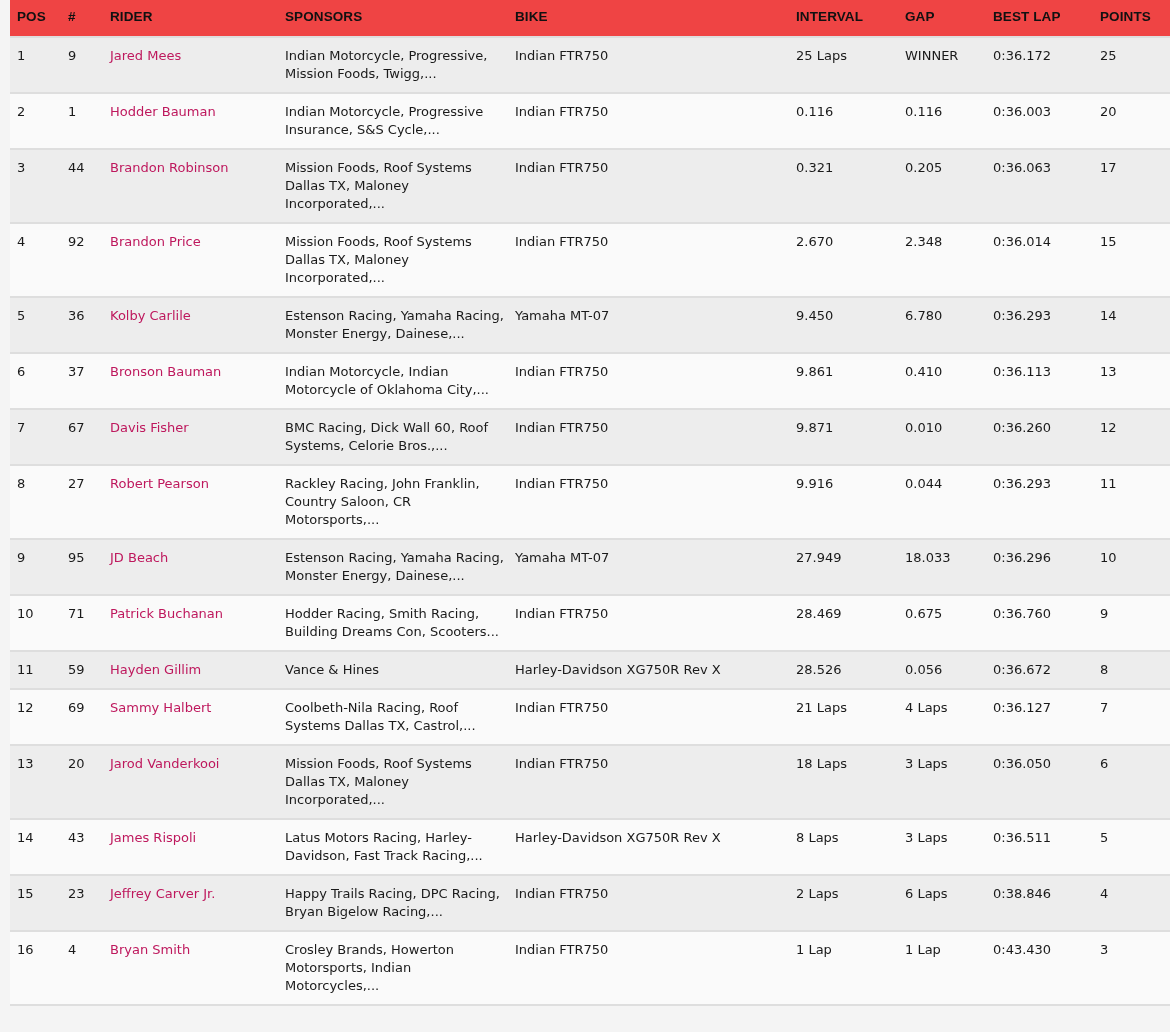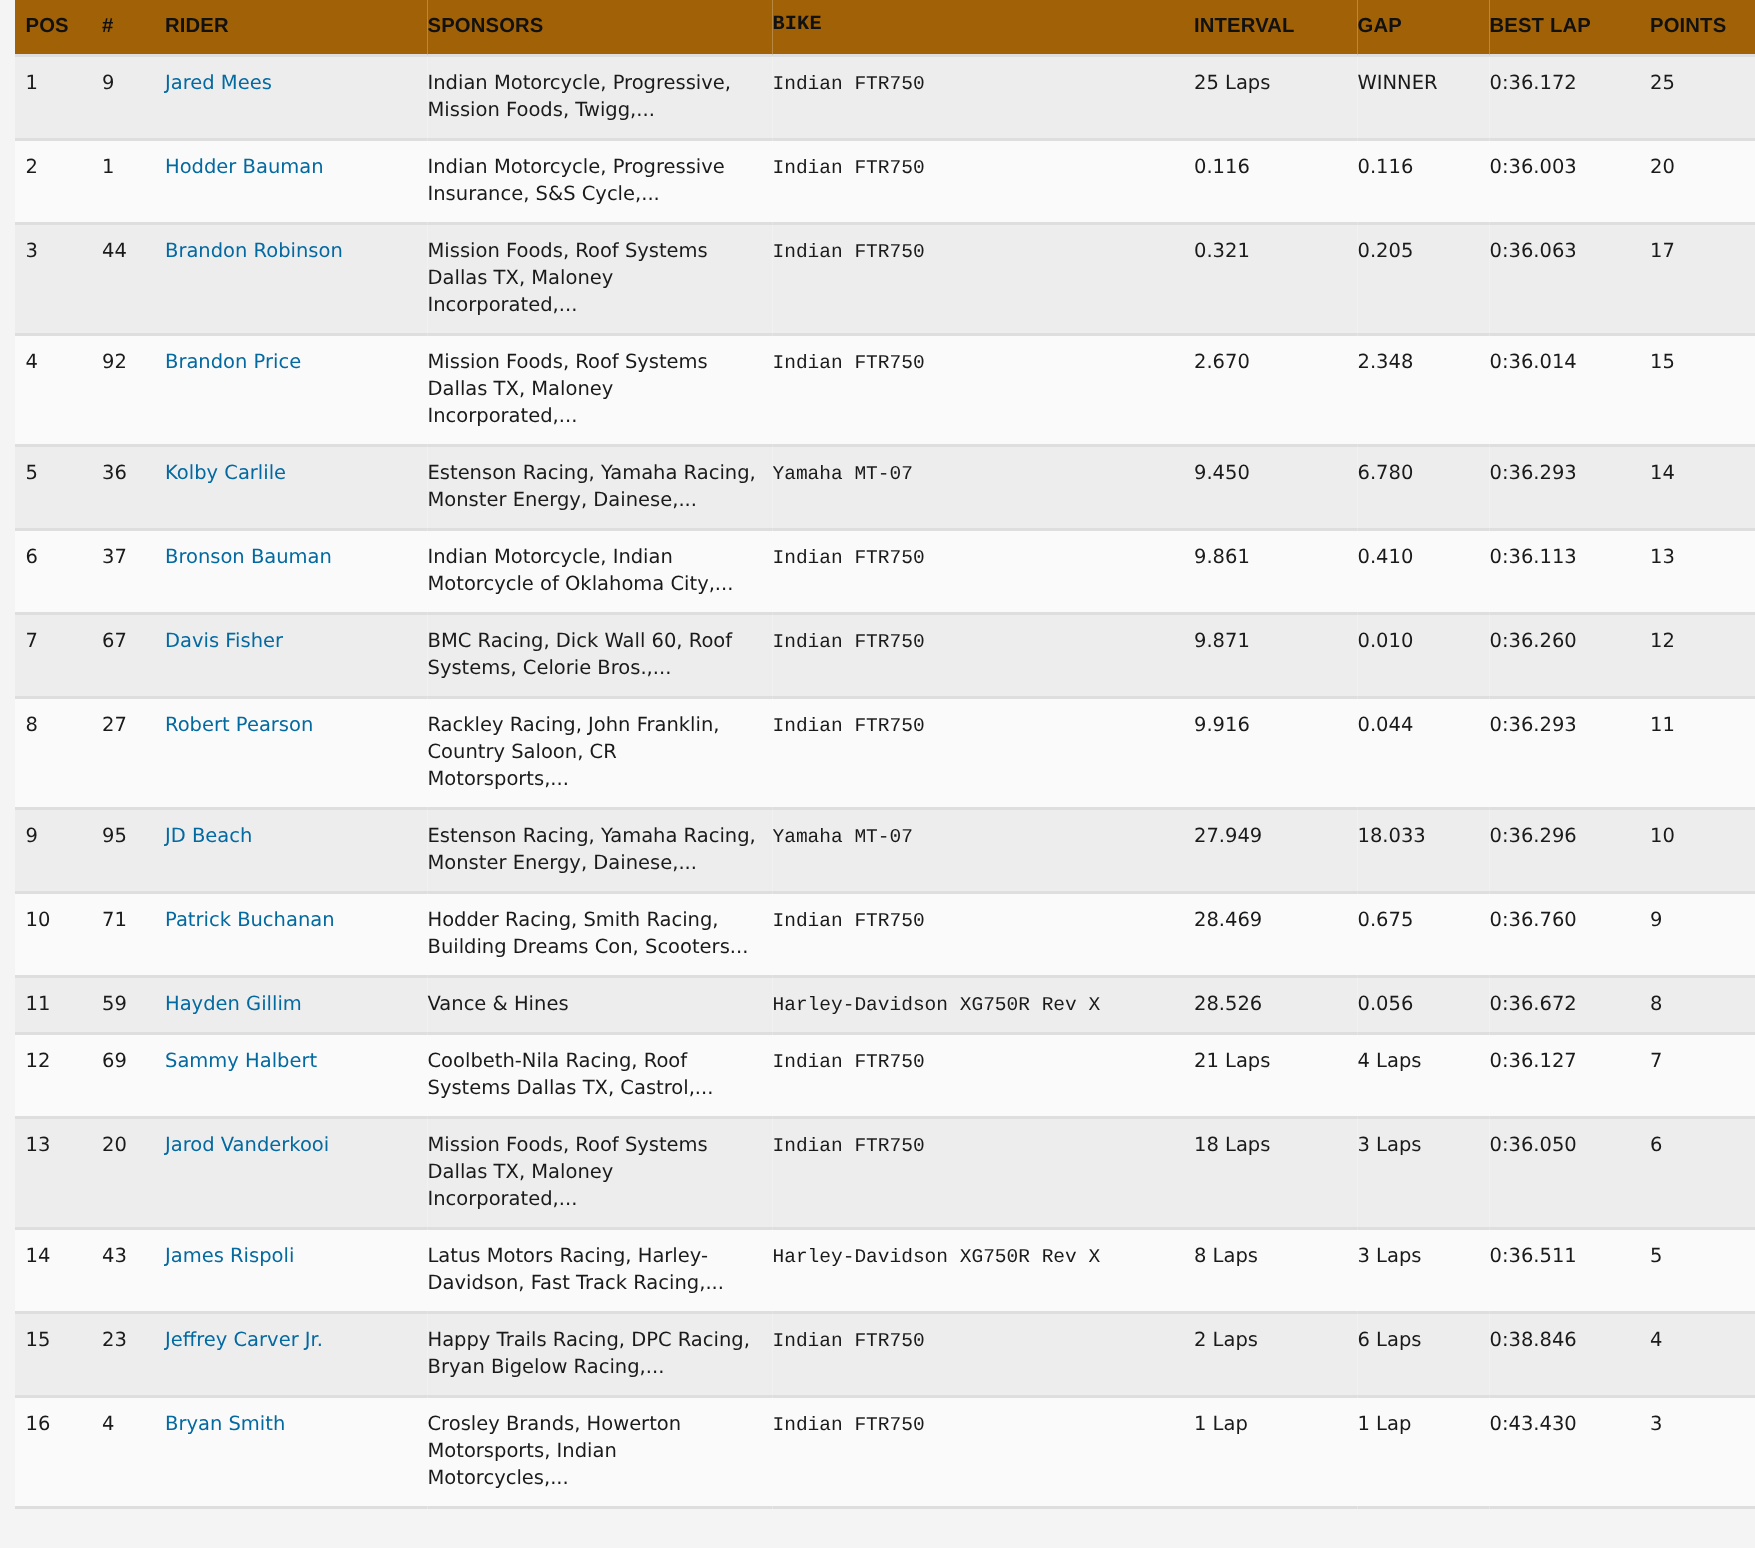--- a/index.html
+++ b/index.html
@@ -29,44 +29,44 @@
       line-height: 18px;
     }
     thead th {
       font-family: "Liberation Sans", sans-serif;
       font-weight: 900;
       font-size: 13.5px;
       letter-spacing: 0.1px;
       text-align: left;
       padding: 8px 0 10px 0;
       height: 16px;
-      background: #a16207;
+      background: #ef4444;
       border-bottom: 2px solid #dedede;
       color: #111;
     }
     tbody td {
       vertical-align: top;
       padding: 9px 0 9px 0;
       border-bottom: 2px solid #dedede;
       color: #1a1a1a;
       font-size: 13px;
     }
     tbody tr:nth-child(odd) td { background: #ededed; }
     tbody tr:nth-child(even) td { background: #fafafa; }
     .c-pos { width: 58px; padding-left: 7px !important; box-sizing: border-box; }
     .c-num { width: 42px; }
     .c-rider { width: 175px; }
     .c-spons { width: 222px; padding-right: 8px !important; margin-top: 20px; }
-    .c-bike { width: 281px; font-family: Liberation Mono, monospace; }
+    .c-bike { width: 281px; }
     .c-int { width: 109px; }
     .c-gap { width: 88px; margin-left: 17px; }
     .c-best { width: 107px; }
     .c-pts { width: 78px; }
     .rider-link {
-      color: #0369a1;
+      color: #be185d;
       text-decoration: none;
       cursor: pointer;
     }
     thead th.c-pos { padding-left: 7px; }
   </style>
 </head>
 <body>
 
 <div class="wrap">
   <table>

